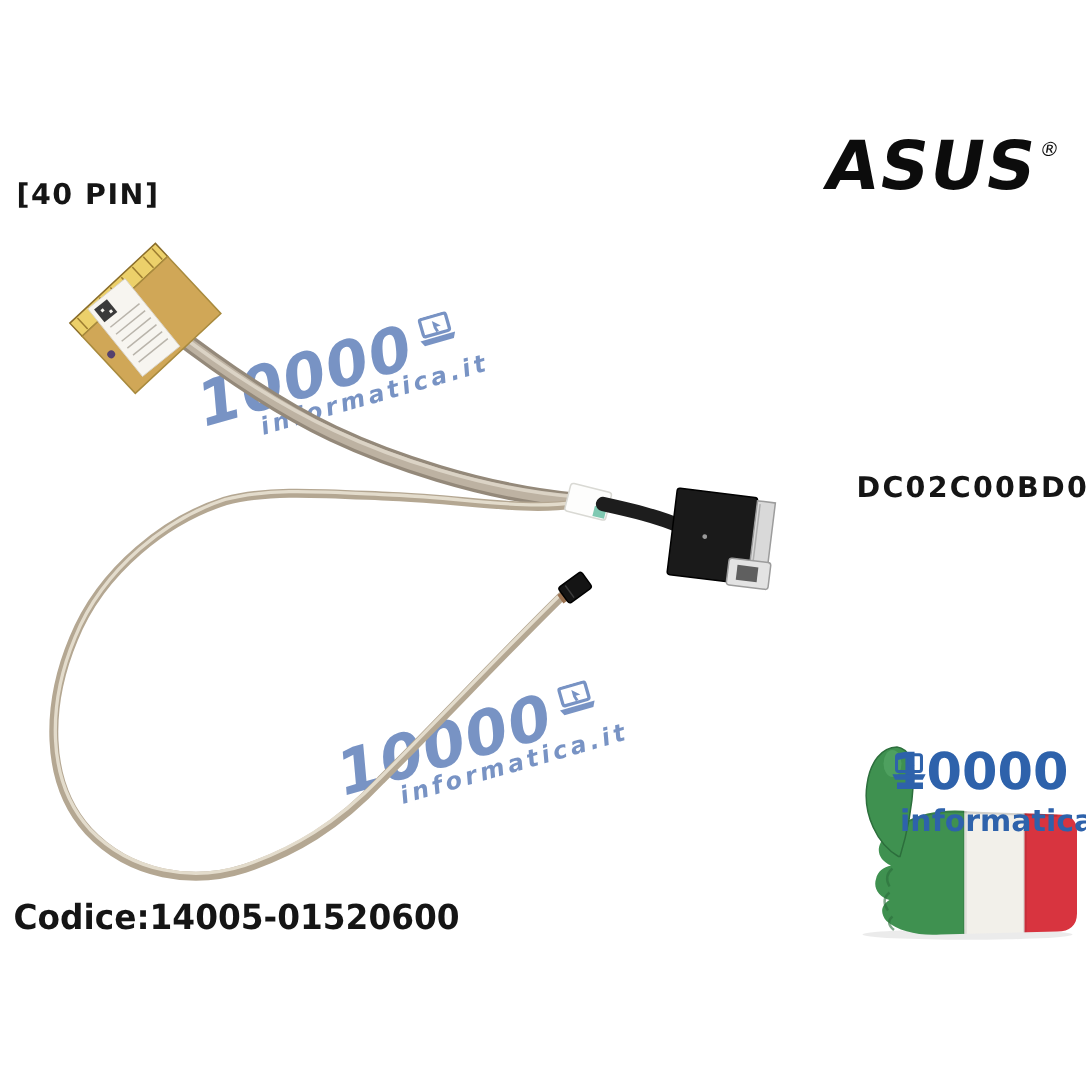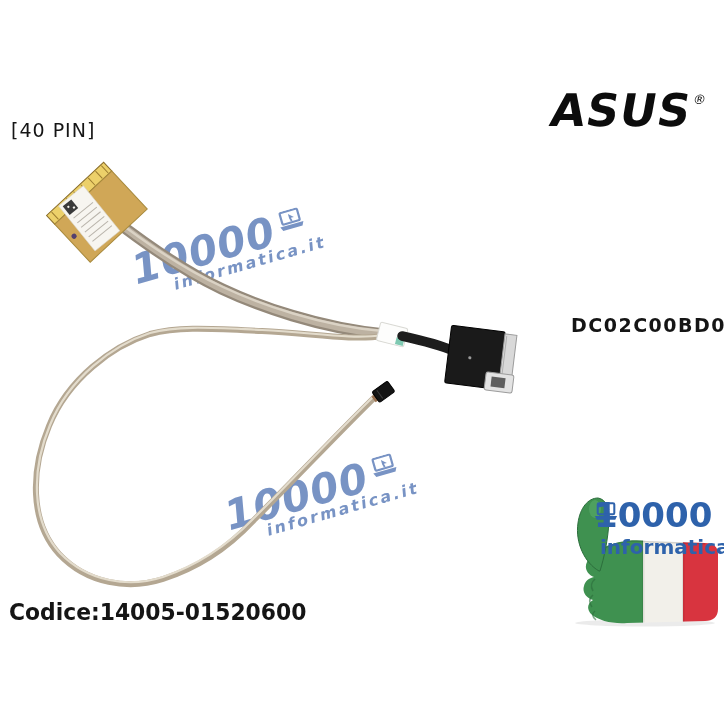--- a/index.html
+++ b/index.html
@@ -3,21 +3,21 @@
 <meta charset="utf-8">
 <style>
   html,body{margin:0;padding:0;}
   body{
     width:724px;height:724px;position:relative;overflow:hidden;
     background:#ffffff;font-family:"DejaVu Sans",sans-serif;color:#151515;
   }
   .abs{position:absolute;}
 
   
-  .pin-label{left:11px;top:119px;font-size:19px;font-weight:400;letter-spacing:1px;z-index:3;}
+  .pin-label{left:11px;top:119px;font-size:19px;font-weight:700;letter-spacing:1px;z-index:3;}
   .brand{left:551px;top:88px;font-size:45px;font-weight:800;color:#0c0c0c;
          transform:skewX(-10deg);letter-spacing:1px;z-index:3;line-height:1;}
   .brand .reg{font-size:13px;font-weight:400;vertical-align:22px;letter-spacing:0;}
   .part-number{left:571px;top:314px;font-size:19px;font-weight:700;letter-spacing:1.5px;z-index:3;}
   .code{left:9px;top:599px;font-size:23px;font-weight:700;transform:scaleX(.95);
         transform-origin:left center;z-index:3;letter-spacing:0;}
 
   
   .watermark{color:#5b7cb8;opacity:.82;font-style:italic;font-weight:700;z-index:1;}
   .wm-1{left:131px;top:226px;transform:rotate(-16deg);}

